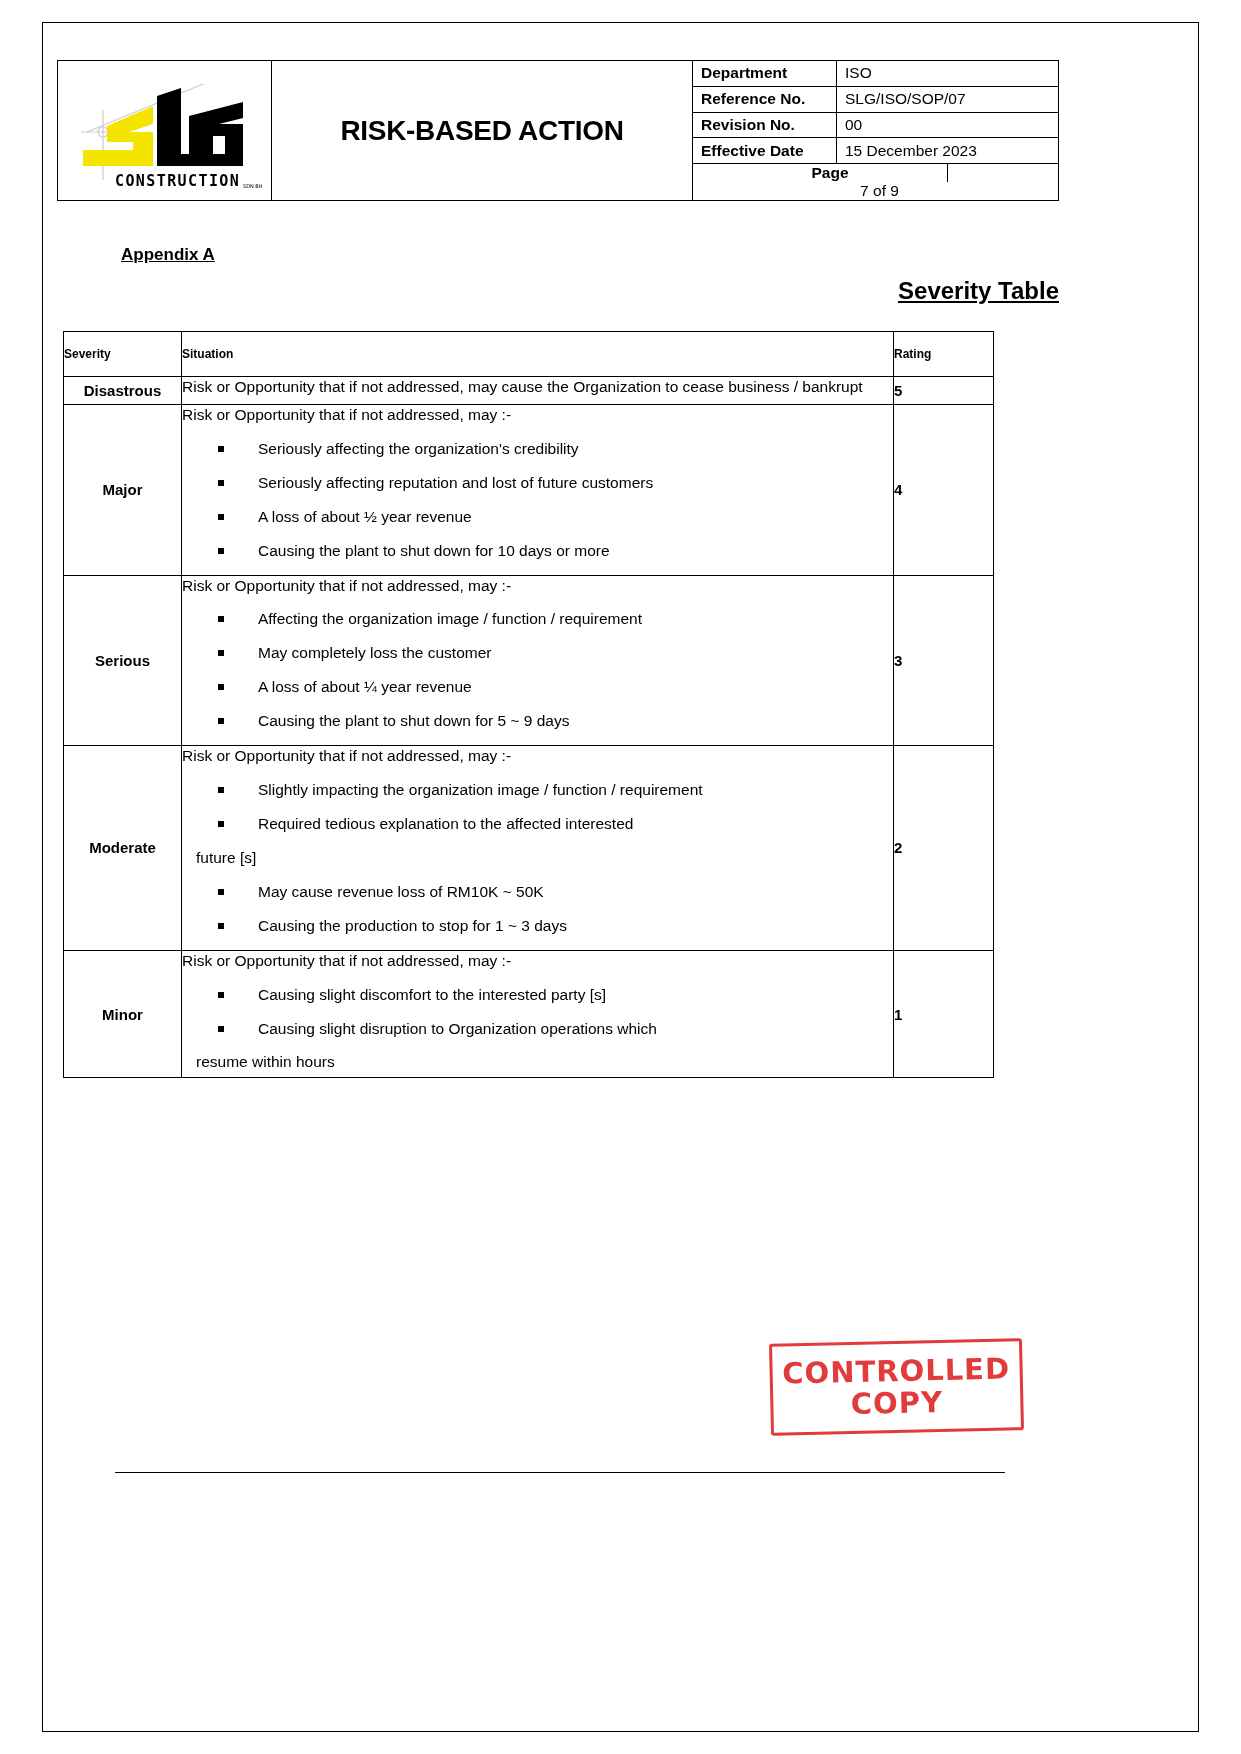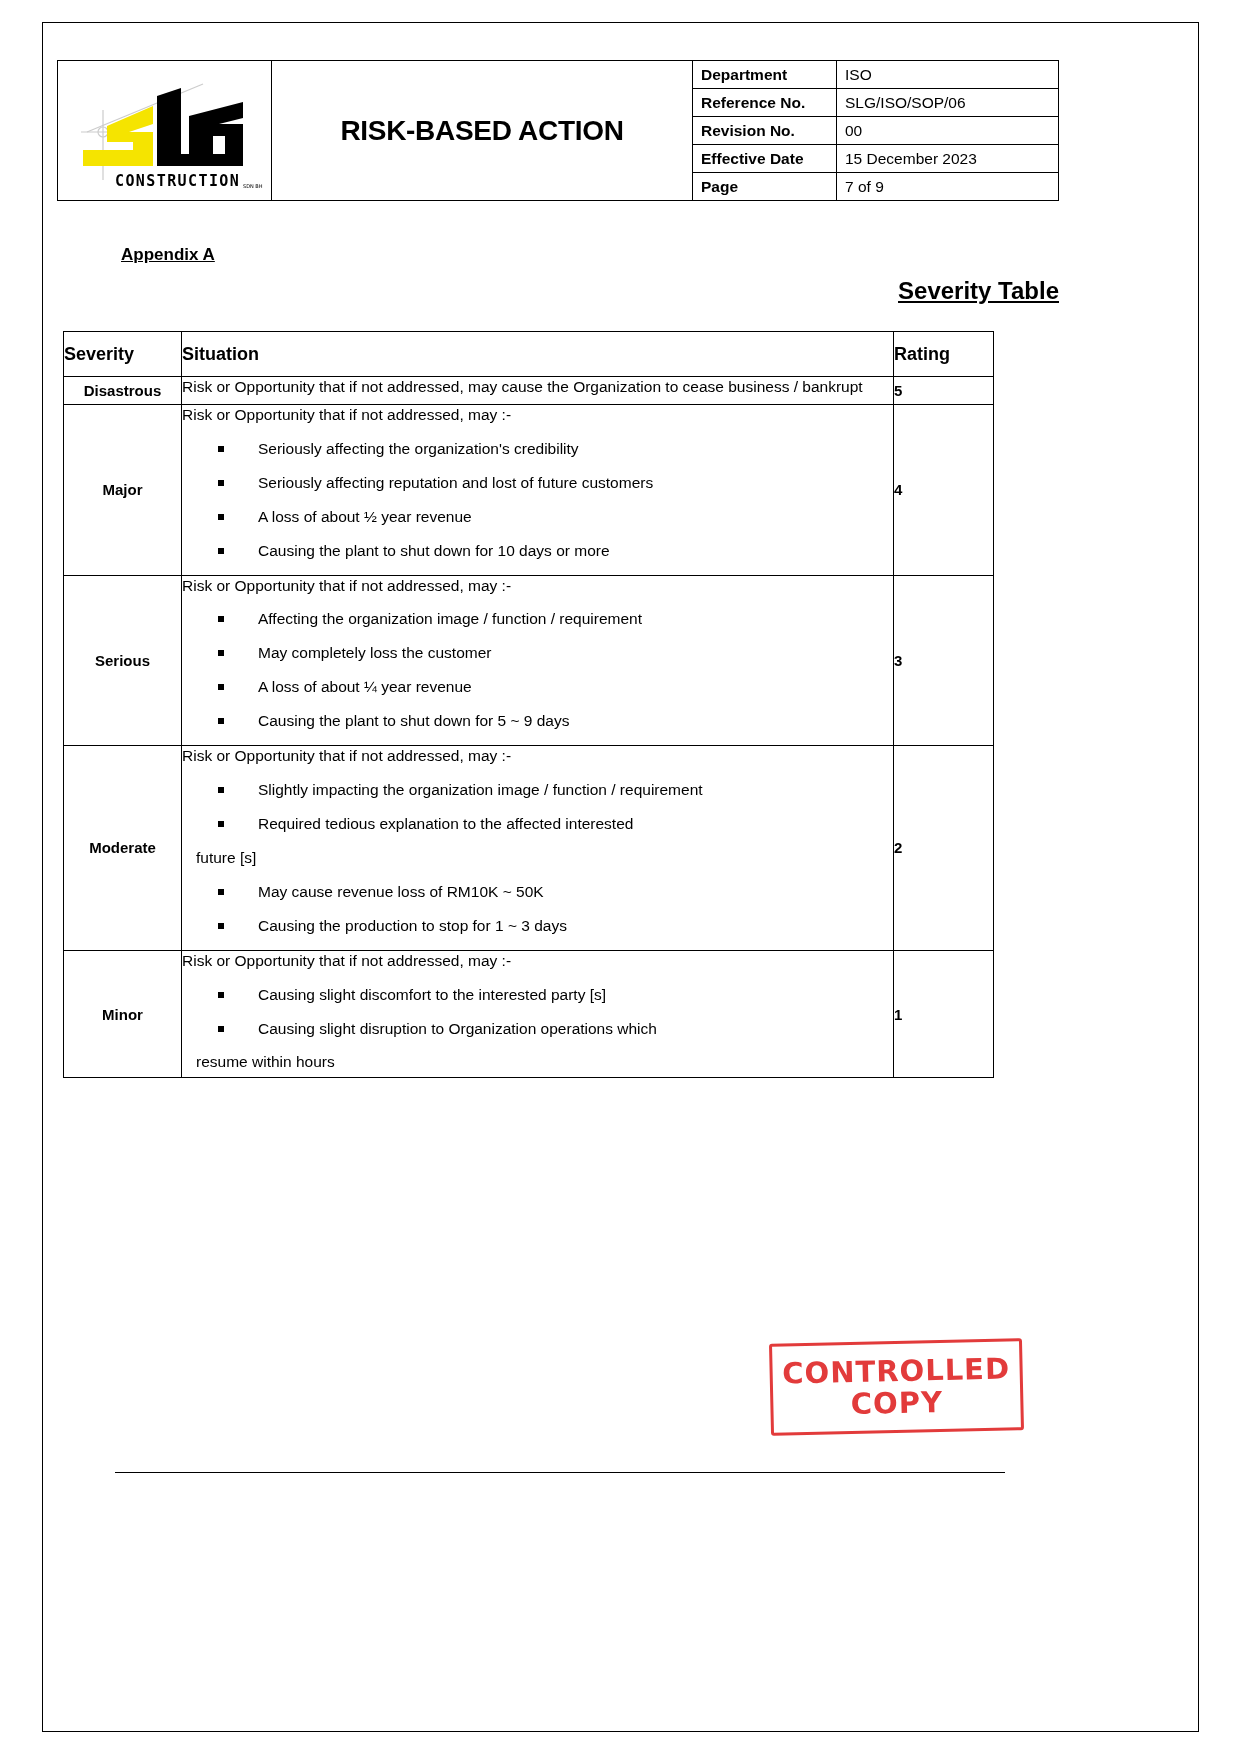--- a/index.html
+++ b/index.html
@@ -73,21 +73,21 @@
     display: flex;
     flex-direction: column;
   }
   .meta-row {
     display: flex;
     flex: 1;
     border-bottom: 1.2px solid #000;
     box-sizing: border-box;
     align-items: center;
   }
-  .meta-row:last-child { border-bottom: none; }
+  .meta-row:last-child { border-bottom: none; flex-direction: column; }
   .meta-label {
     width: 144px;
     border-right: 1.2px solid #000;
     box-sizing: border-box;
     height: 100%;
     display: flex;
     align-items: center;
     padding-left: 8px;
     font-size: 15.5px;
     font-weight: bold;
@@ -142,21 +142,21 @@
   .sev-table td, .sev-table th {
     border: 1.3px solid #000;
     vertical-align: middle;
     padding: 0;
   }
   .col-sev { width: 118px; }
   .col-sit { width: 712px; }
   .col-rat { width: 100px; }
 
   .th-cell {
-    font-size: 18px;
+    font-size: 12px;
     font-weight: bold;
     padding: 14px 0 14px 14px;
     height: 44px;
     vertical-align: middle;
     text-align: left;
   }
   .sev-name {
     font-size: 15px;
     font-weight: bold;
     text-align: center;
@@ -272,21 +272,21 @@
         <div class="hdr-title-text">RISK-BASED ACTION</div>
       </div>
 
       <div class="hdr-meta">
         <div class="meta-row">
           <div class="meta-label">Department</div>
           <div class="meta-value">ISO</div>
         </div>
         <div class="meta-row">
           <div class="meta-label">Reference No.</div>
-          <div class="meta-value">SLG/ISO/SOP/06</div>
+          <div class="meta-value">SLG/ISO/SOP/07</div>
         </div>
         <div class="meta-row">
           <div class="meta-label">Revision No.</div>
           <div class="meta-value">00</div>
         </div>
         <div class="meta-row">
           <div class="meta-label">Effective Date</div>
           <div class="meta-value">15 December 2023</div>
         </div>
         <div class="meta-row">

